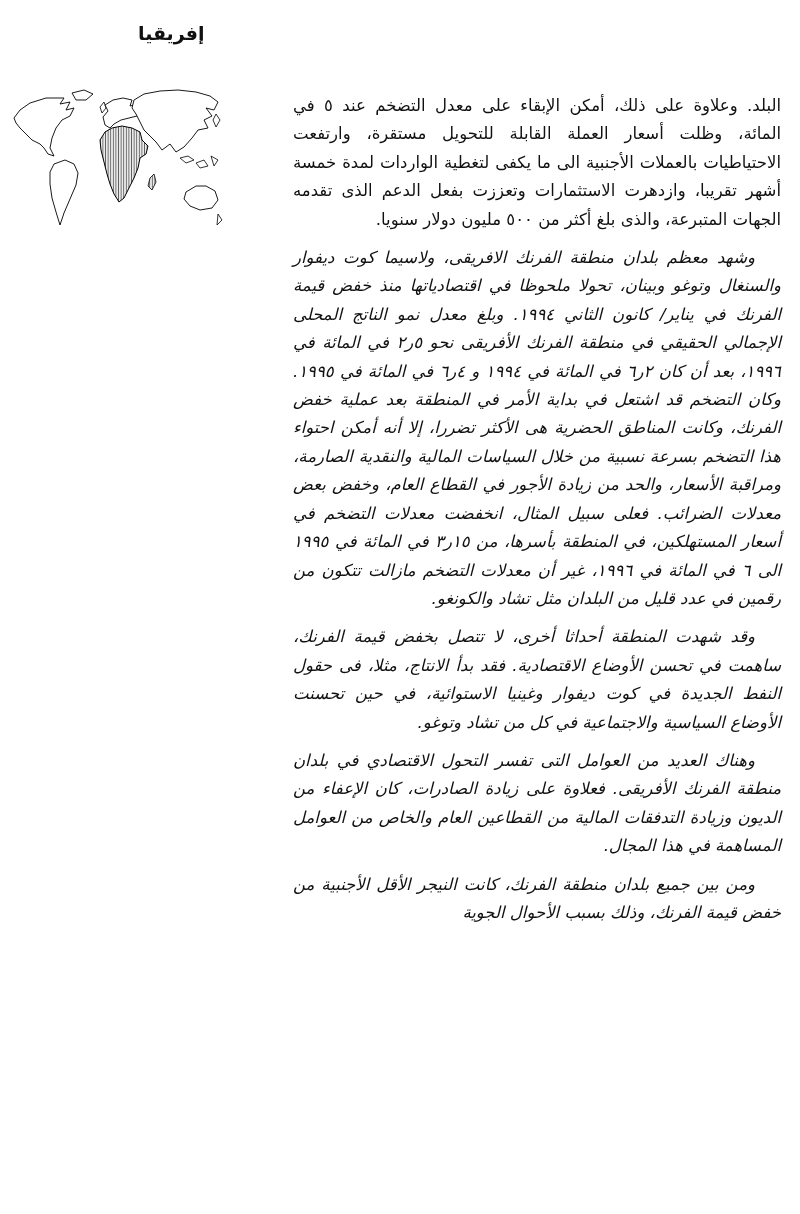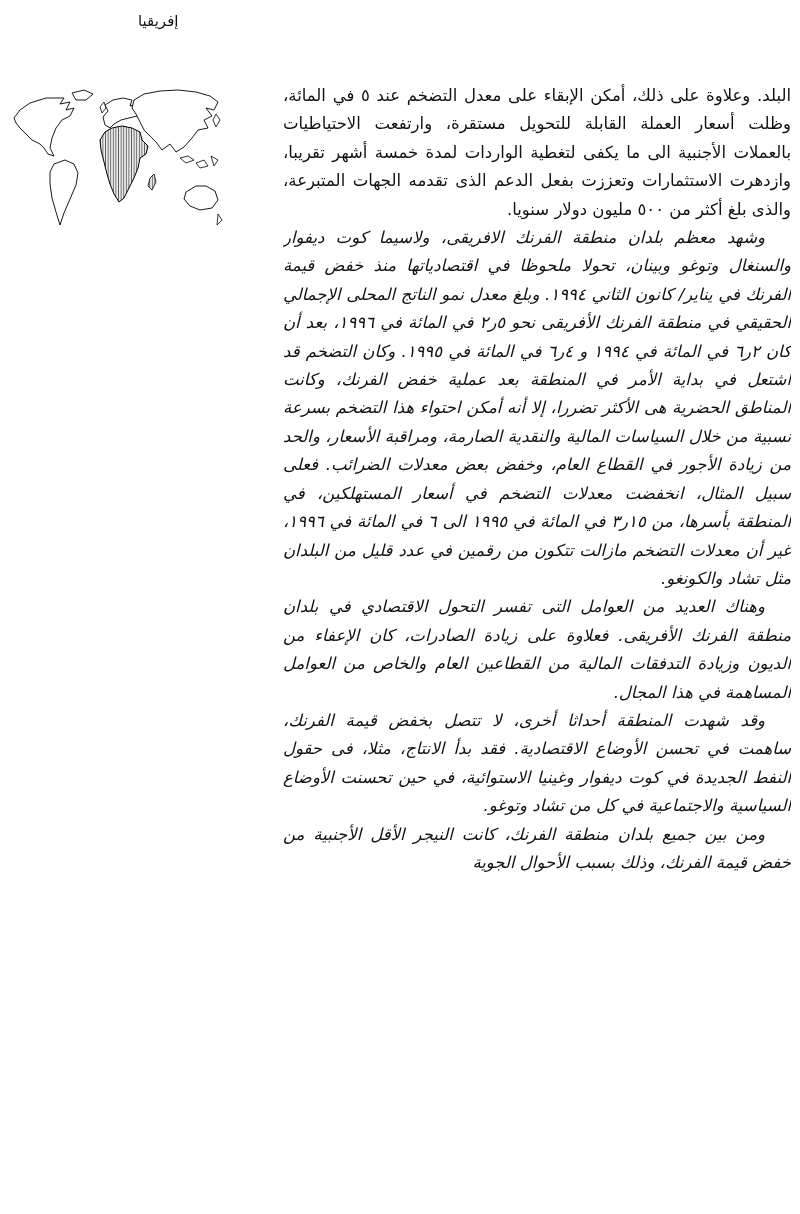--- a/index.html
+++ b/index.html
@@ -11,24 +11,24 @@
     position: relative;
     width: 800px;
     height: 1214px;
     background: #ffffff;
     overflow: hidden;
     font-family: "DejaVu Sans", sans-serif;
     color: #111111;
   }
   .page-header {
     position: absolute;
-    top: 12px;
+    top: 22px;
     left: 138px;
-    font-size: 15px;
-    font-weight: normal;
+    font-size: 19px;
+    font-weight: bold;
     direction: rtl;
   }
   .map-wrap {
     position: absolute;
     top: 86px;
     left: 8px;
     width: 216px;
     height: 152px;
   }
   .map-wrap svg {
@@ -42,21 +42,21 @@
     left: 283px;
     width: 508px;
     height: 1110px;
     direction: rtl;
     text-align: justify;
     font-size: 16.5px;
     line-height: 28.4px;
     overflow: hidden;
   }
   .body-text p {
-    margin: 0;
+    margin: 10px;
     padding: 0;
   }
   .body-text p.indent {
     text-indent: 26px;
     font-style: italic;
   }
 </style>
 </head>
 <body>
 
@@ -94,18 +94,18 @@
 
       <path d="M178,106 L188,100 L198,100 L207,105 L210,114 L204,122 L192,124 L182,120 L176,113 Z" fill="#ffffff" stroke="#000" stroke-width="0.9"></path>
 
       <path d="M210,128 L214,134 L209,139 Z" fill="#ffffff" stroke="#000" stroke-width="0.8"></path>
     </svg>
   </div>
 
   <div class="body-text">
     <p>البلد. وعلاوة على ذلك، أمكن الإبقاء على معدل التضخم عند ٥ في المائة، وظلت أسعار العملة القابلة للتحويل مستقرة، وارتفعت الاحتياطيات بالعملات الأجنبية الى ما يكفى لتغطية الواردات لمدة خمسة أشهر تقريبا، وازدهرت الاستثمارات وتعززت بفعل الدعم الذى تقدمه الجهات المتبرعة، والذى بلغ أكثر من ٥٠٠ مليون دولار سنويا.</p>
     <p class="indent">وشهد معظم بلدان منطقة الفرنك الافريقى، ولاسيما كوت ديفوار والسنغال وتوغو وبينان، تحولا ملحوظا في اقتصادياتها منذ خفض قيمة الفرنك في يناير/ كانون الثاني ١٩٩٤. وبلغ معدل نمو الناتج المحلى الإجمالي الحقيقي في منطقة الفرنك الأفريقى نحو ٥ر٢ في المائة في ١٩٩٦، بعد أن كان ٢ر٦ في المائة في ١٩٩٤ و ٤ر٦ في المائة في ١٩٩٥. وكان التضخم قد اشتعل في بداية الأمر في المنطقة بعد عملية خفض الفرنك، وكانت المناطق الحضرية هى الأكثر تضررا، إلا أنه أمكن احتواء هذا التضخم بسرعة نسبية من خلال السياسات المالية والنقدية الصارمة، ومراقبة الأسعار، والحد من زيادة الأجور في القطاع العام، وخفض بعض معدلات الضرائب. فعلى سبيل المثال، انخفضت معدلات التضخم في أسعار المستهلكين، في المنطقة بأسرها، من ١٥ر٣ في المائة في ١٩٩٥ الى ٦ في المائة في ١٩٩٦، غير أن معدلات التضخم مازالت تتكون من رقمين في عدد قليل من البلدان مثل تشاد والكونغو.</p>
+    <p class="indent">وقد شهدت المنطقة أحداثا أخرى، لا تتصل بخفض قيمة الفرنك، ساهمت في تحسن الأوضاع الاقتصادية. فقد بدأ الانتاج، مثلا، فى حقول النفط الجديدة في كوت ديفوار وغينيا الاستوائية، في حين تحسنت الأوضاع السياسية والاجتماعية في كل من تشاد وتوغو.</p>
     <p class="indent">وهناك العديد من العوامل التى تفسر التحول الاقتصادي في بلدان منطقة الفرنك الأفريقى. فعلاوة على زيادة الصادرات، كان الإعفاء من الديون وزيادة التدفقات المالية من القطاعين العام والخاص من العوامل المساهمة في هذا المجال.</p>
-    <p class="indent">وقد شهدت المنطقة أحداثا أخرى، لا تتصل بخفض قيمة الفرنك، ساهمت في تحسن الأوضاع الاقتصادية. فقد بدأ الانتاج، مثلا، فى حقول النفط الجديدة في كوت ديفوار وغينيا الاستوائية، في حين تحسنت الأوضاع السياسية والاجتماعية في كل من تشاد وتوغو.</p>
     <p class="indent">ومن بين جميع بلدان منطقة الفرنك، كانت النيجر الأقل الأجنبية من خفض قيمة الفرنك، وذلك بسبب الأحوال الجوية</p>
   </div>
 
 </div>
 
 </body></html>

